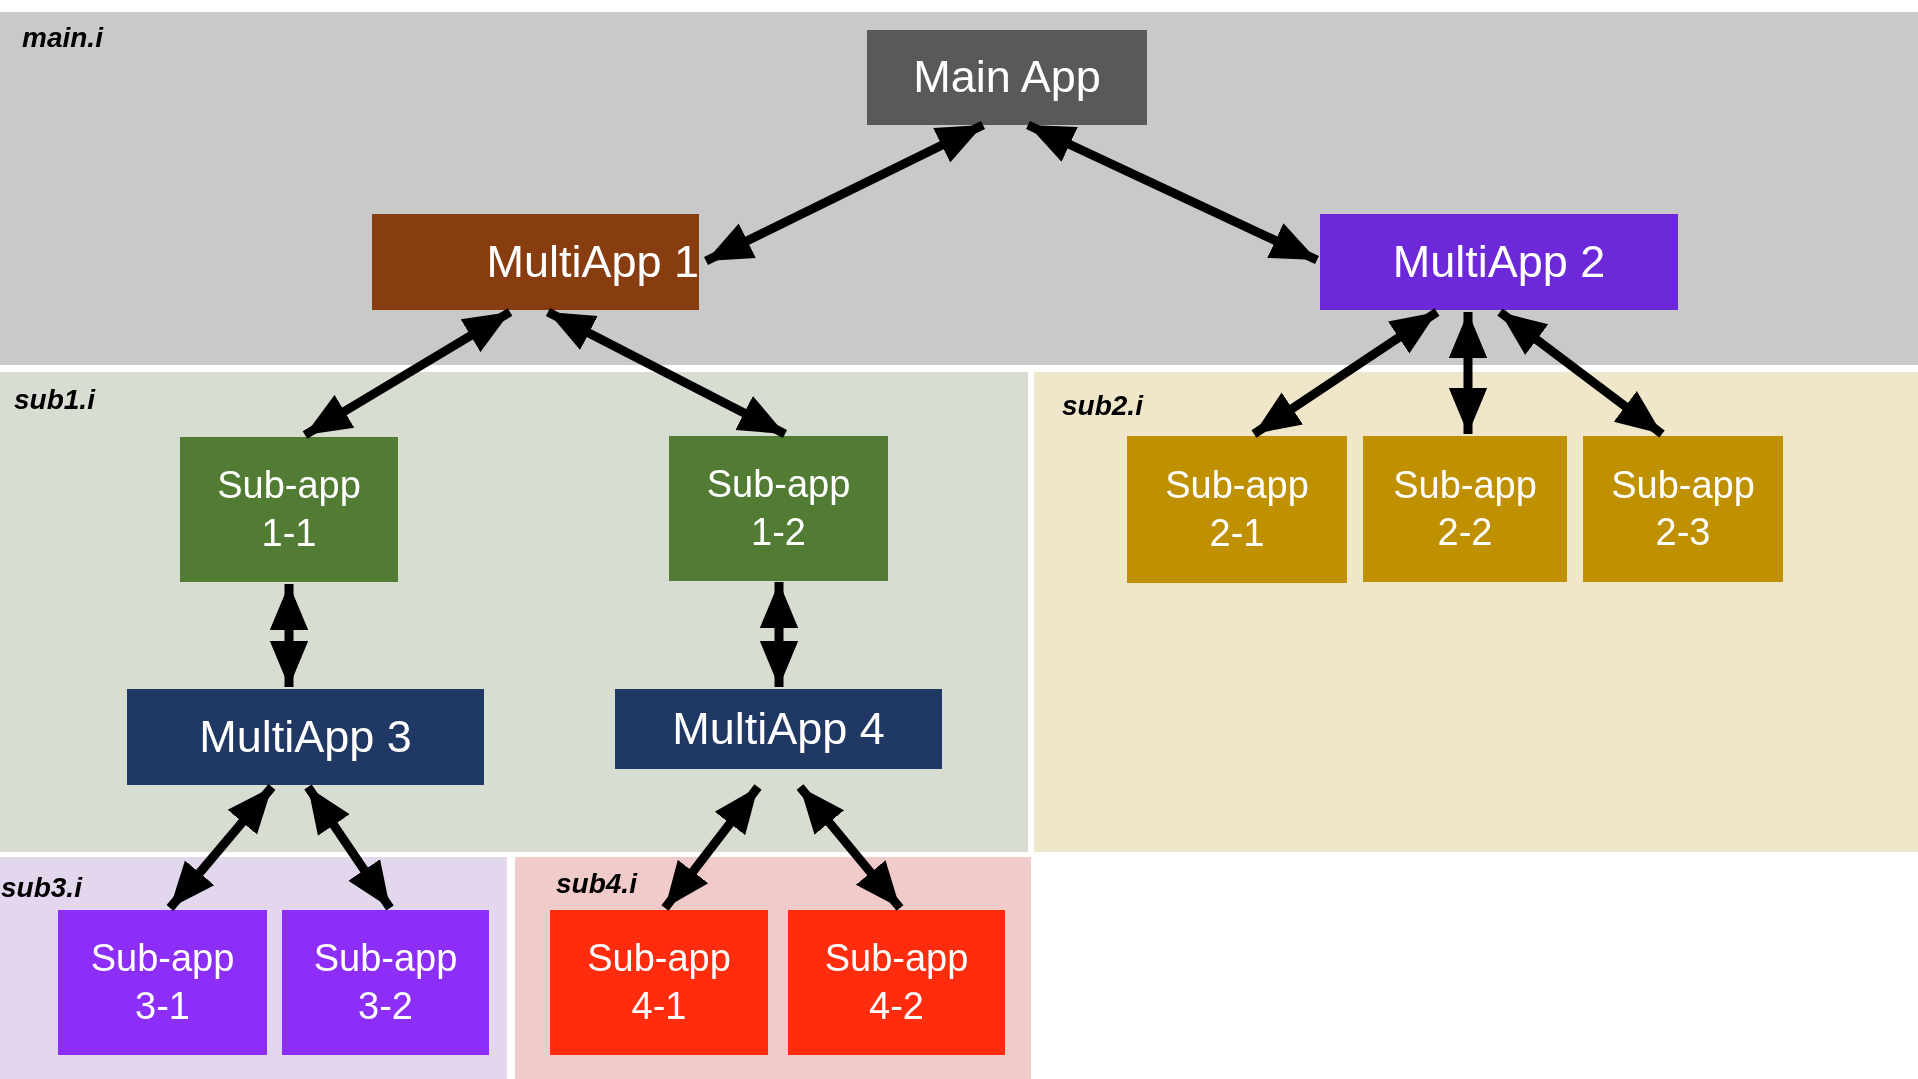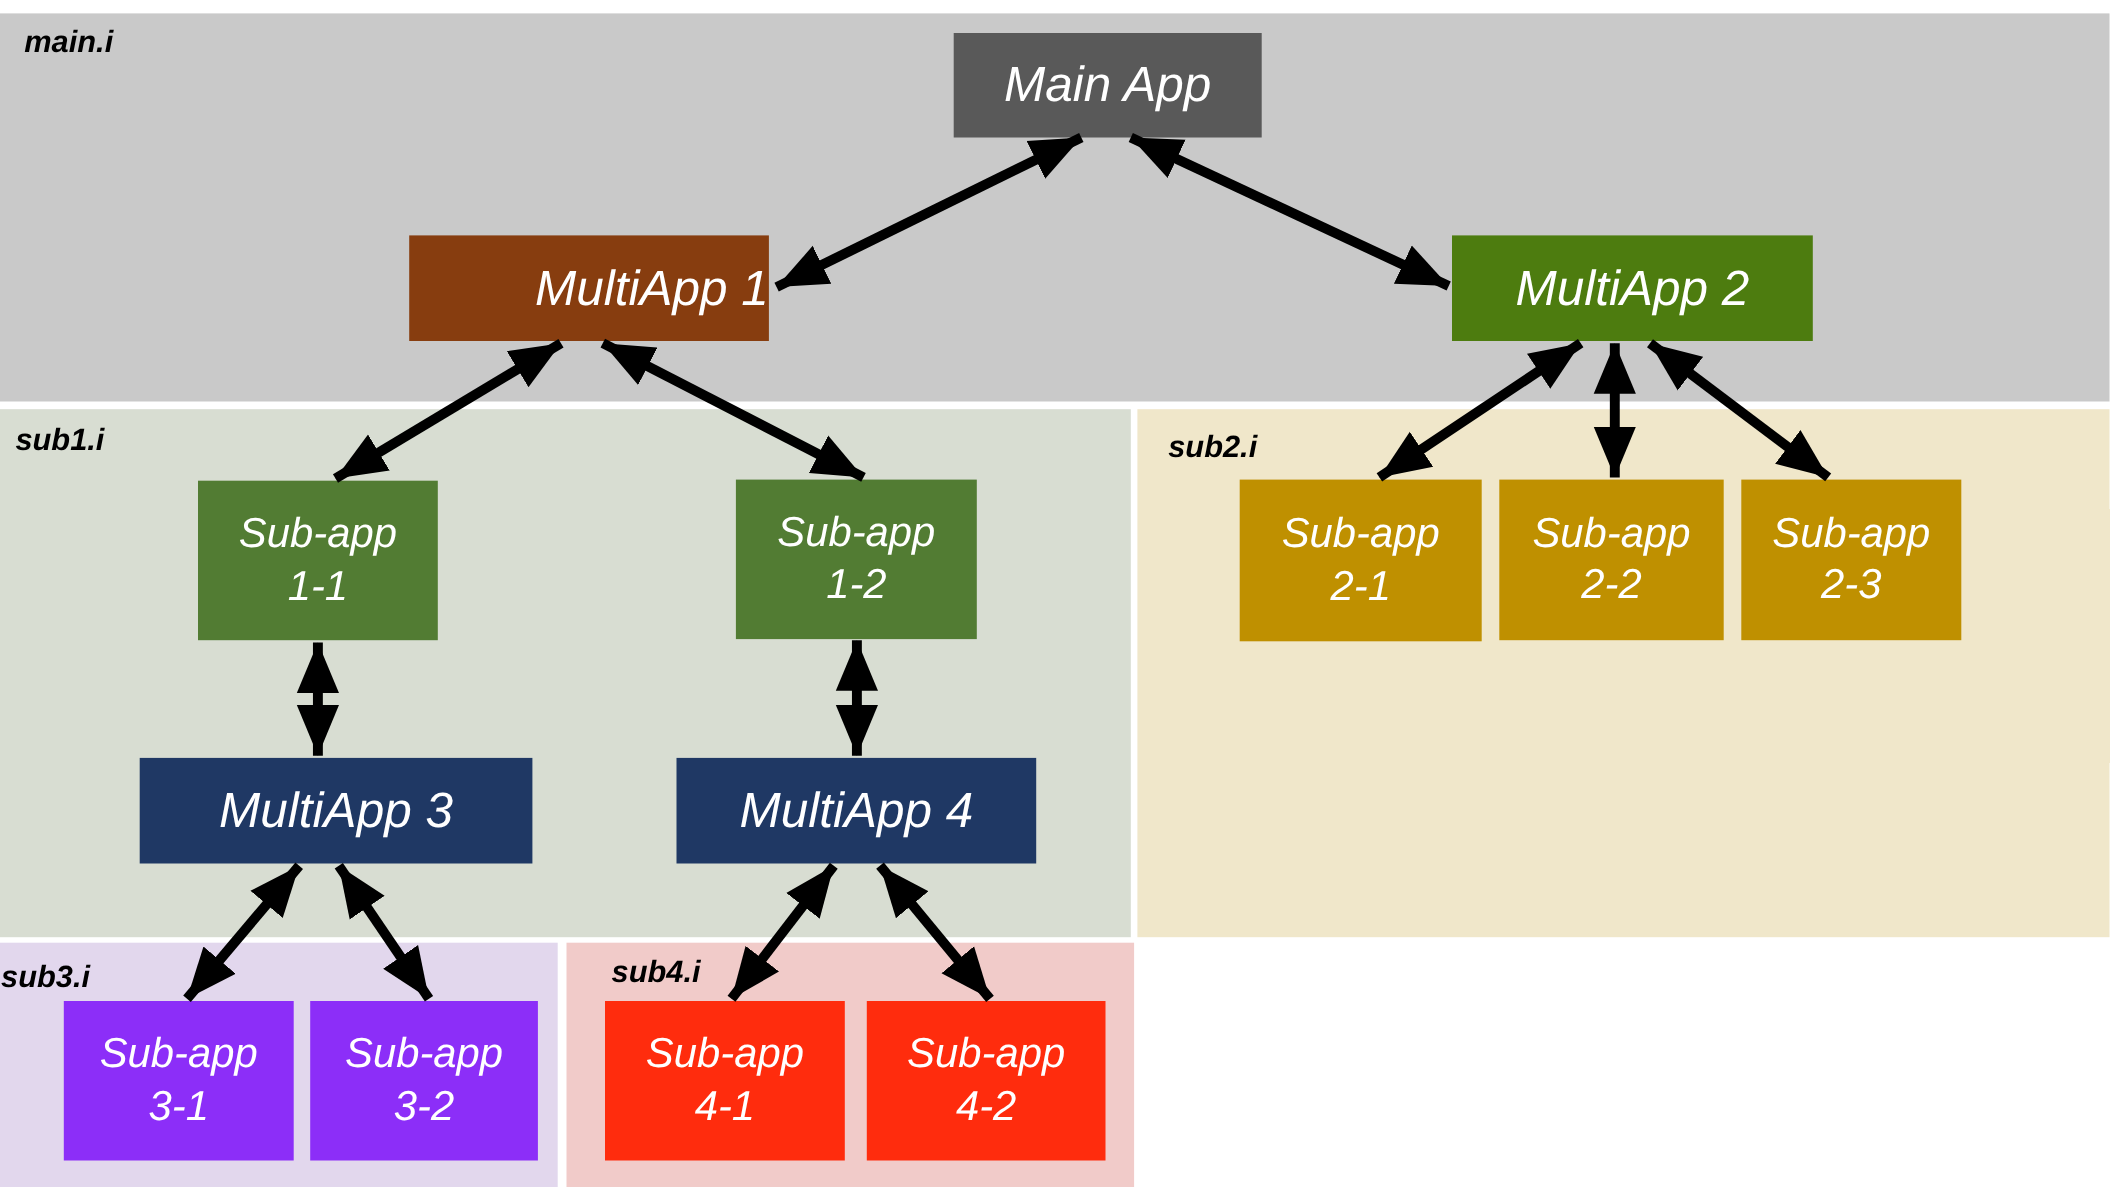--- a/index.html
+++ b/index.html
@@ -27,21 +27,20 @@
     position: absolute;
     display: flex;
     align-items: center;
     justify-content: center;
     color: #ffffff;
     text-align: center;
   }
   .node span {
     white-space: pre-line;
     line-height: 1.25;
-    font-style: italic;
   }
   #arrows {
     position: absolute;
     left: 0; top: 0;
     width: 1918px;
     height: 1079px;
     pointer-events: none;
   }
   #arrows line {
     stroke: #000000;
@@ -66,21 +65,21 @@
     </div>
     <div class="region" style="left: 515px; top: 845px; width: 516px; height: 231px; background: rgb(241, 203, 201);">
       <span class="region-label" style="left: 41px; top: 11px;">sub4.i</span>
     </div>
     <div class="node" style="left: 867px; top: 18px; width: 280px; height: 95px; background: rgb(89, 89, 89); font-size: 45px;">
       <span>Main App</span>
     </div>
     <div class="node" style="left: 372px; top: 202px; width: 327px; height: 96px; background: rgb(135, 61, 15); font-size: 45px; justify-content: flex-end;">
       <span>MultiApp 1</span>
     </div>
-    <div class="node" style="left: 1320px; top: 202px; width: 328px; height: 96px; background: #4d7c0f; font-size: 45px; text-align: right;">
+    <div class="node" style="left: 1320px; top: 202px; width: 358px; height: 96px; background: #6d28d9; font-size: 45px; text-align: right;">
       <span>MultiApp 2</span>
     </div>
     <div class="node" style="left: 180px; top: 425px; width: 218px; height: 145px; background: rgb(82, 124, 51); font-size: 38px;">
       <span>Sub-app
 1-1</span>
     </div>
     <div class="node" style="left: 669px; top: 424px; width: 219px; height: 145px; background: rgb(82, 124, 51); font-size: 38px;">
       <span>Sub-app
 1-2</span>
     </div>
@@ -92,21 +91,21 @@
       <span>Sub-app
 2-2</span>
     </div>
     <div class="node" style="left: 1583px; top: 424px; width: 200px; height: 146px; background: rgb(191, 144, 0); font-size: 38px;">
       <span>Sub-app
 2-3</span>
     </div>
     <div class="node" style="left: 127px; top: 677px; width: 357px; height: 96px; background: rgb(31, 56, 100); font-size: 45px;">
       <span>MultiApp 3</span>
     </div>
-    <div class="node" style="left: 615px; top: 677px; width: 327px; height: 96px; background: rgb(31, 56, 100); font-size: 45px;">
+    <div class="node" style="left: 615px; top: 677px; width: 327px; height: 80px; background: rgb(31, 56, 100); font-size: 45px;">
       <span>MultiApp 4</span>
     </div>
     <div class="node" style="left: 58px; top: 898px; width: 209px; height: 145px; background: rgb(140, 46, 248); font-size: 38px;">
       <span>Sub-app
 3-1</span>
     </div>
     <div class="node" style="left: 282px; top: 898px; width: 207px; height: 145px; background: rgb(140, 46, 248); font-size: 38px;">
       <span>Sub-app
 3-2</span>
     </div>

